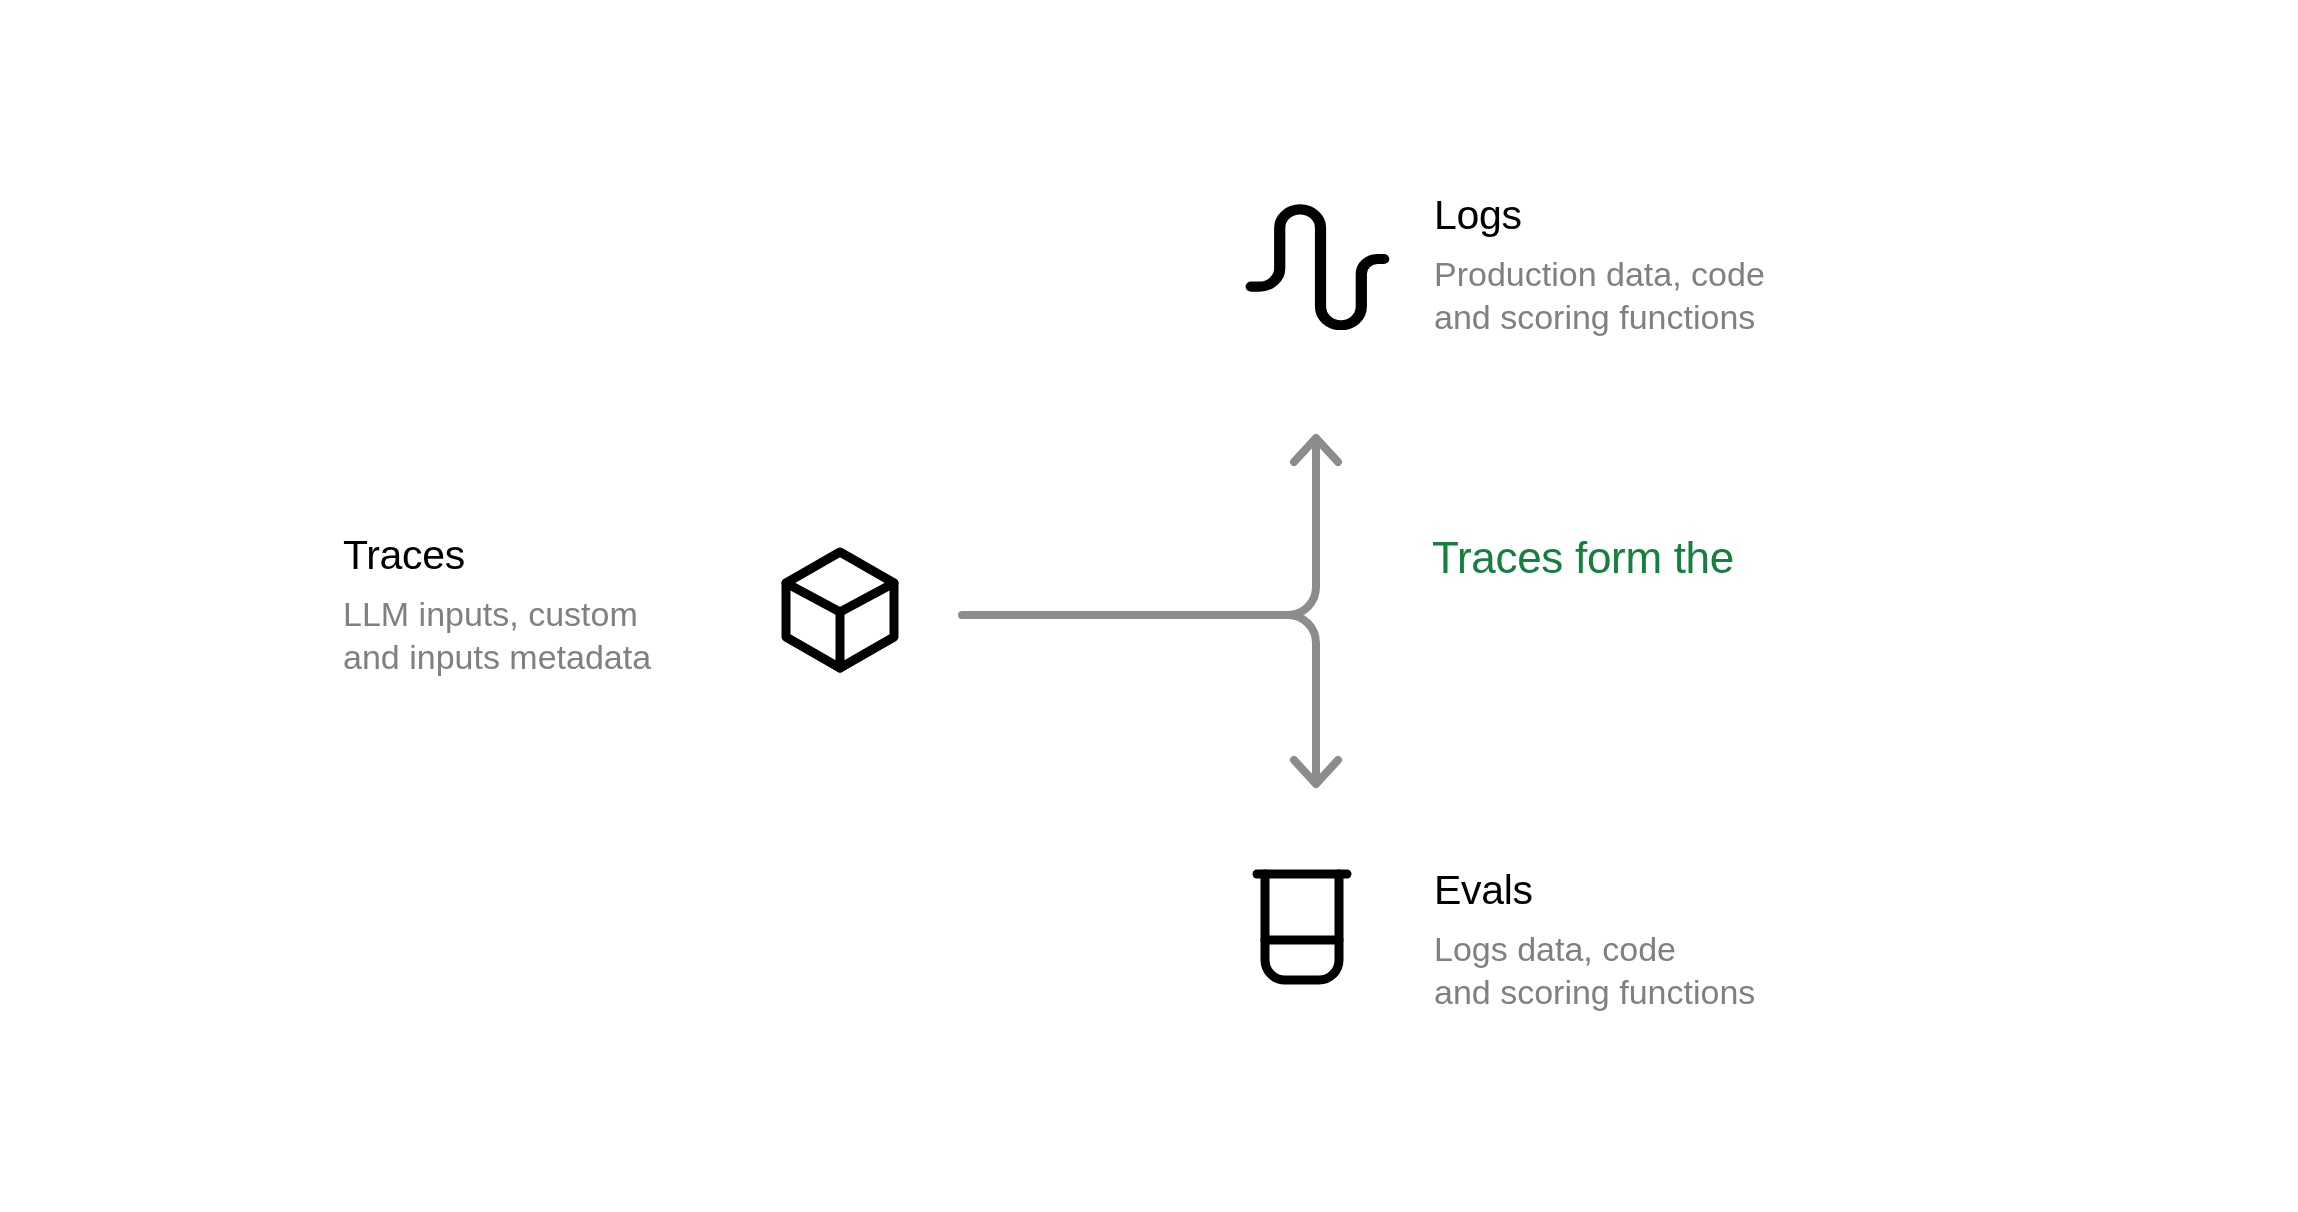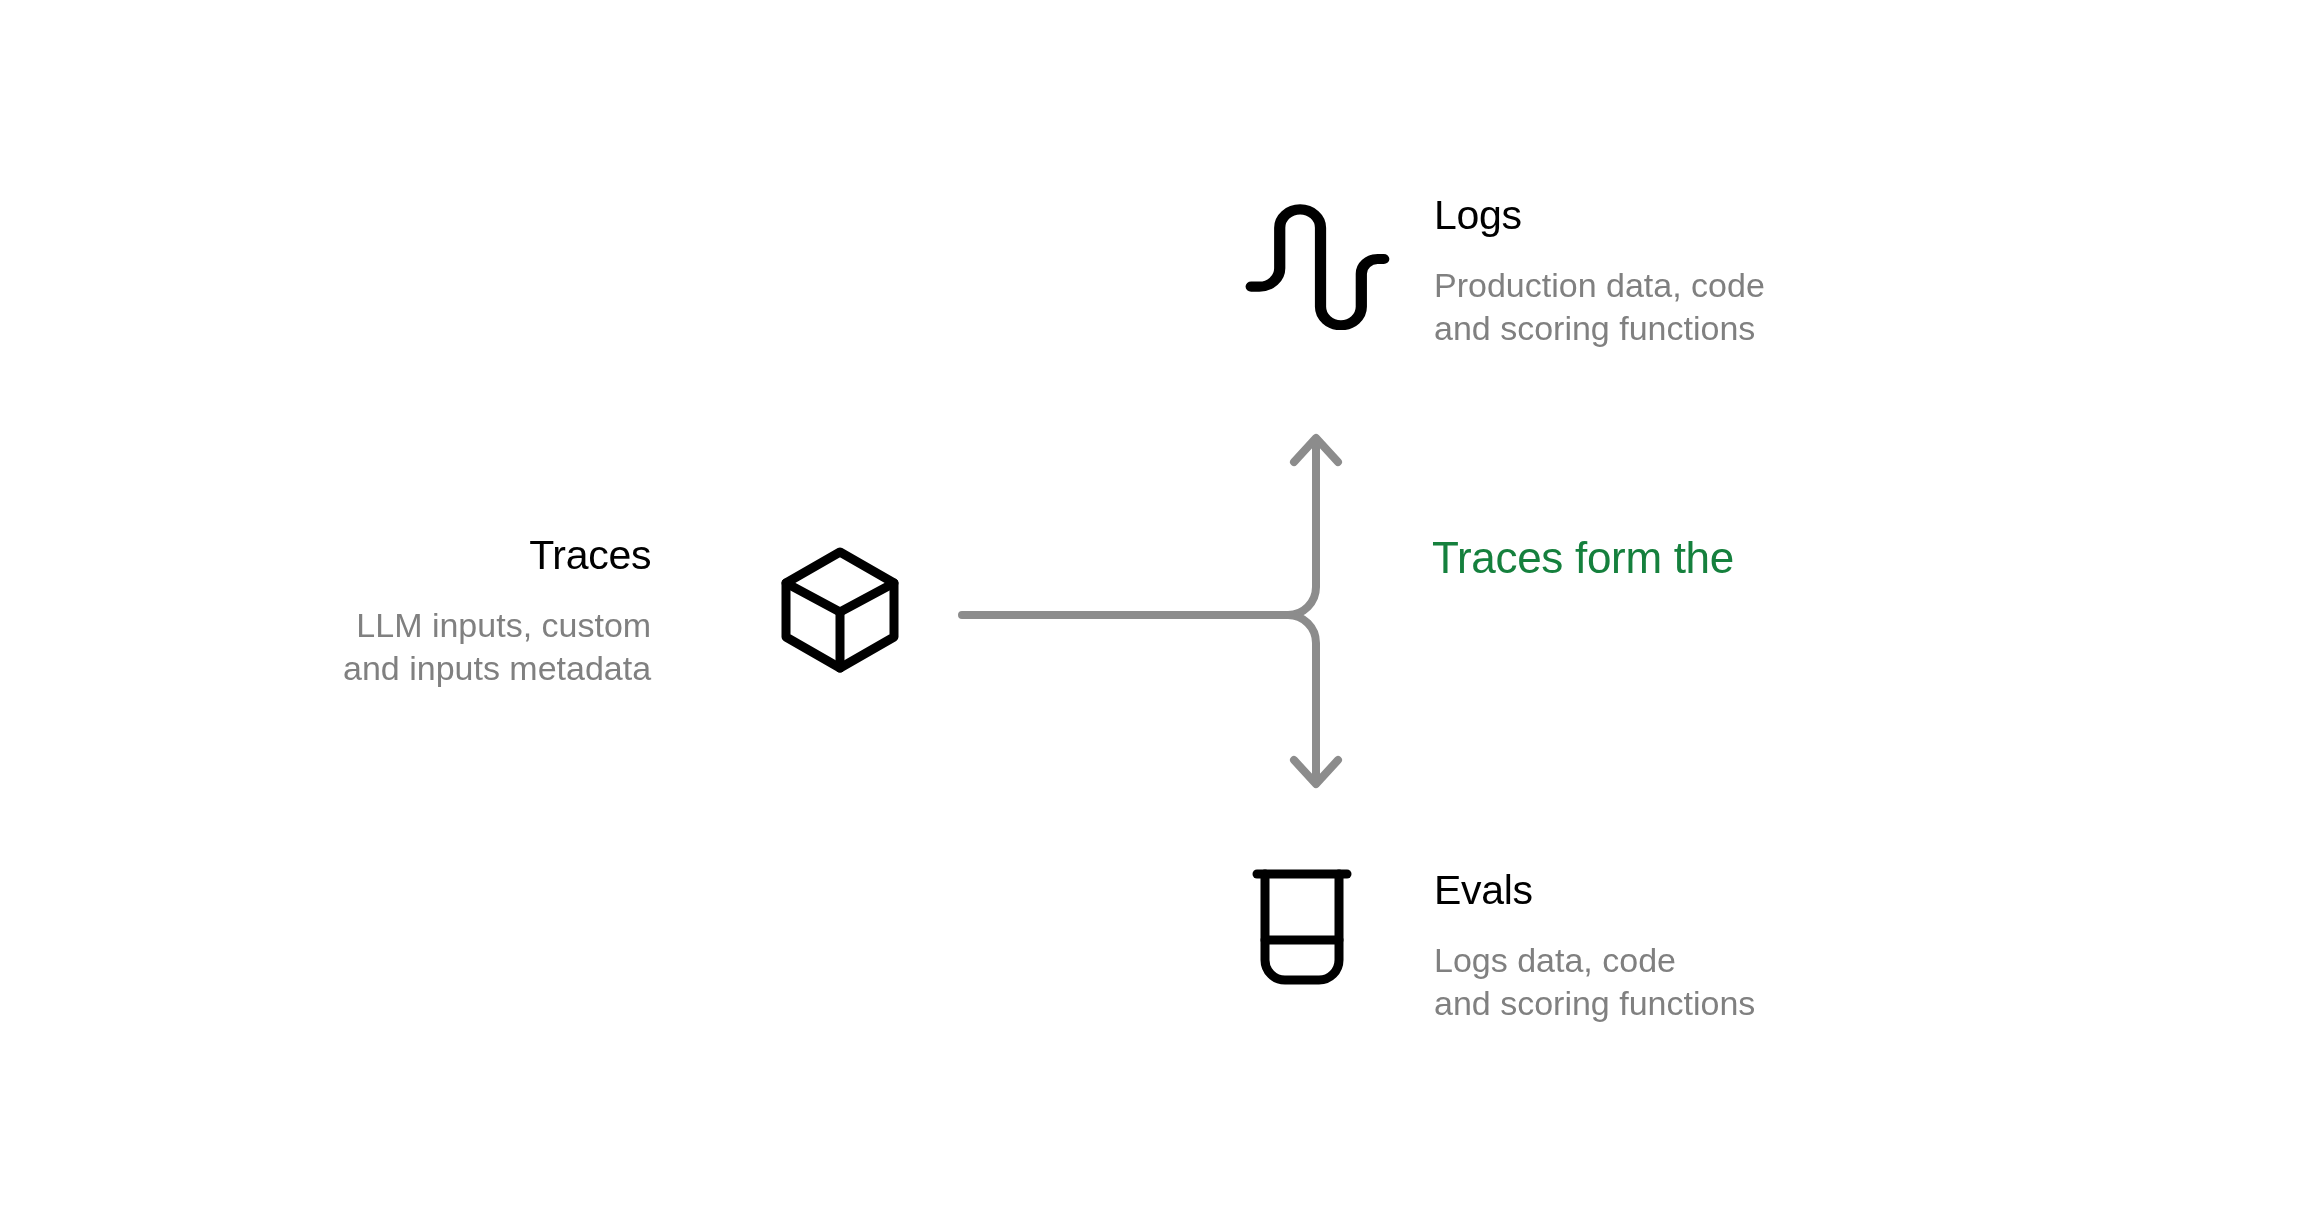--- a/index.html
+++ b/index.html
@@ -27,21 +27,21 @@
     color: #000000;
     letter-spacing: -0.3px;
     line-height: 1.12;
     white-space: nowrap;
   }
   .node-desc {
     font-size: 34px;
     font-weight: 400;
     color: #808080;
     line-height: 1.28;
-    margin-top: 25px;
+    margin-top: 14px;
     white-space: nowrap;
   }
   .node-desc .line { display: block; }
 
   
   #logs-group {
     position: absolute;
     left: 1245px;
     top: 185px;
     display: flex;
@@ -60,21 +60,21 @@
     justify-content: center;
   }
   #evals-icon { width: 145px; height: 145px; flex: none; }
   #evals-text { margin-left: 44px; padding-top: 8px; }
 
   
   #traces-group {
     position: absolute;
     left: 343px;
     top: 533px;
-    text-align: right;
+    text-align: left;
   }
 
   
   #cube-icon {
     position: absolute;
     left: 770px;
     top: 540px;
     width: 140px;
     height: 140px;
   }

